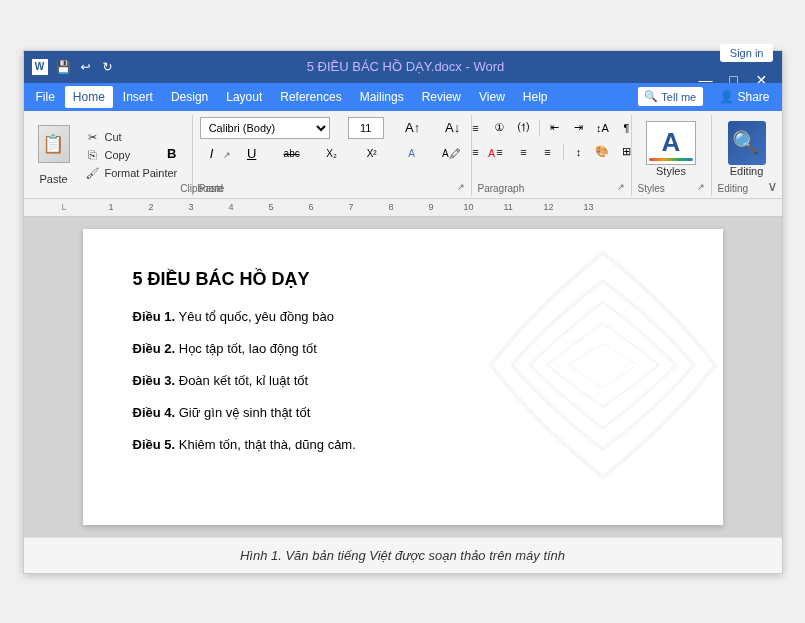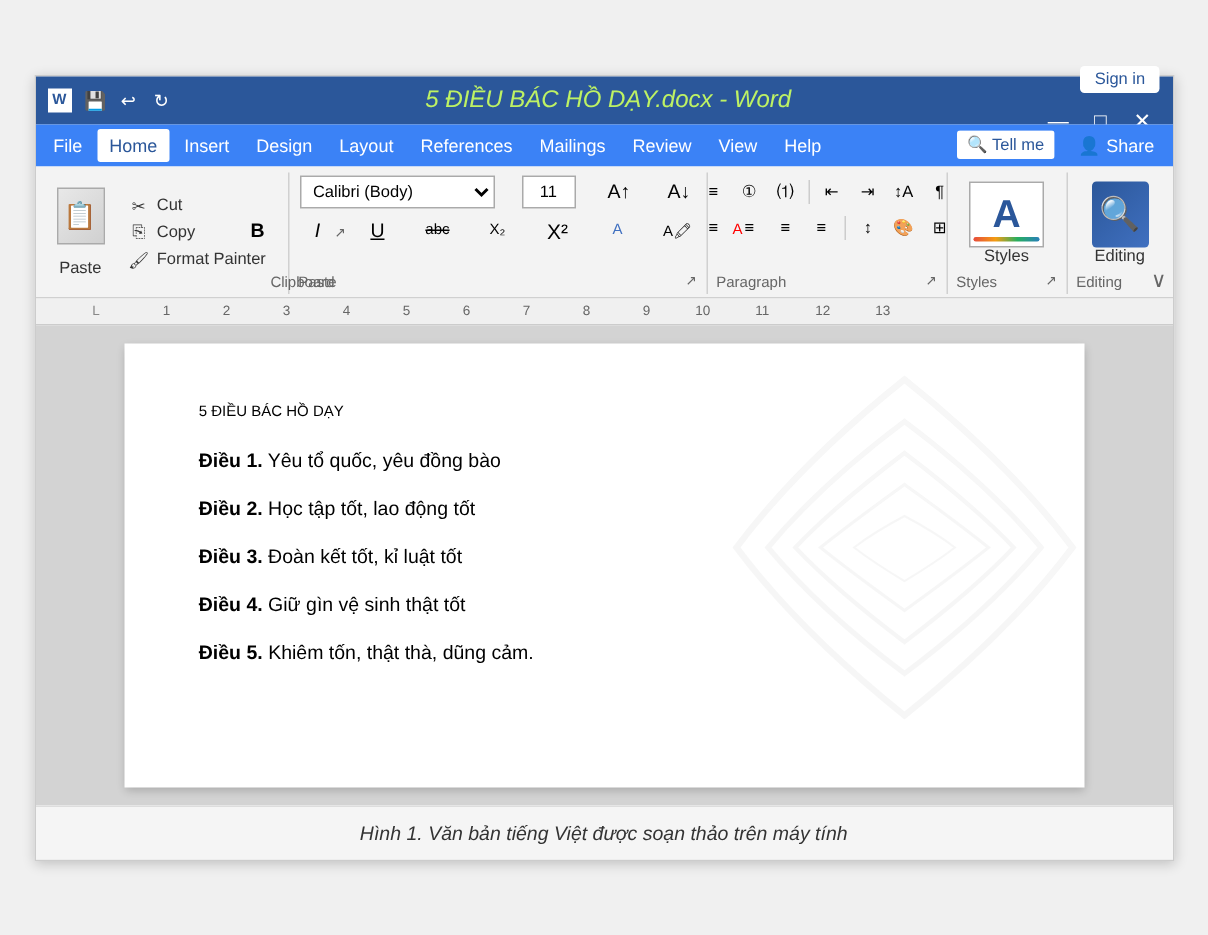--- a/index.html
+++ b/index.html
@@ -50,23 +50,22 @@
     .title-bar-btn {
       width: 20px; height: 20px;
       background: transparent;
       border: none;
       color: #fff;
       font-size: 12px;
       cursor: pointer;
       display: flex; align-items: center; justify-content: center;
     }
     .title-bar-center {
-      font-size: 16px;
-      color: #bef264;
-      font-style: italic;
+      font-size: 13px;
+      color: #c4b5fd;
     }
     .signin-btn {
       background: #fff;
       color: #2b579a;
       border: none;
       padding: 3px 10px;
       font-size: 11px;
       border-radius: 3px;
       cursor: pointer;
       font-weight: 500;
@@ -341,22 +340,22 @@
     }
     .doc-watermark {
       position: absolute;
       right: -20px;
       bottom: 20px;
       width: 280px;
       height: 280px;
       opacity: 0.07;
     }
     .doc-title {
-      font-size: 10px;
-      font-weight: normal;
+      font-size: 18px;
+      font-weight: bold;
       margin-bottom: 18px;
       color: #000;
     }
     .doc-line {
       font-size: 13px;
       font-weight: bold;
       margin-bottom: 14px;
       color: #000;
       line-height: 1.4;
     }
@@ -496,21 +495,21 @@
           <input class="font-size-input" type="text" value="11" style="">
           <button class="font-btn">A↑</button>
           <button class="font-btn">A↓</button>
         </div>
         <div class="font-row" style="margin-top:2px;">
           <button class="font-btn bold">B</button>
           <button class="font-btn italic">I</button>
           <button class="font-btn underline">U</button>
           <button class="font-btn strike" style="font-size:10px;">abc</button>
           <button class="font-btn" style="font-size:10px;">X₂</button>
-          <button class="font-btn" style="font-size:14px;">X²</button>
+          <button class="font-btn" style="font-size:10px;">X²</button>
           <button class="font-btn" style="font-size:10px;color:#4070c0;">A</button>
           <button class="font-btn" style="font-size:10px;">A🖍</button>
           <button class="font-btn" style="font-size:10px;color:red;">A</button>
         </div>
       </div>
       <div class="group-header">
         <span class="ribbon-group-label">Paste</span>
         <span class="group-expander">↗</span>
       </div>
     </div>

